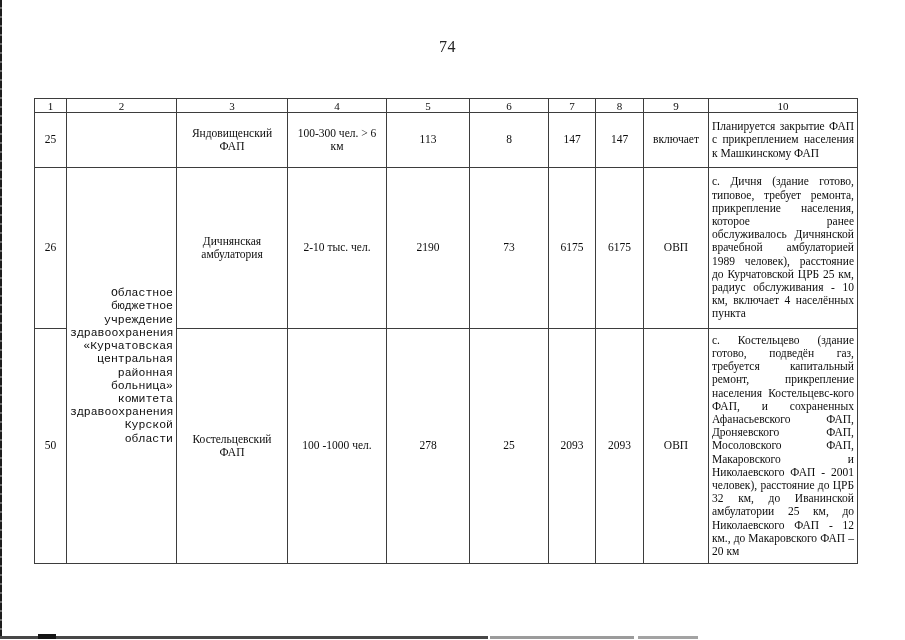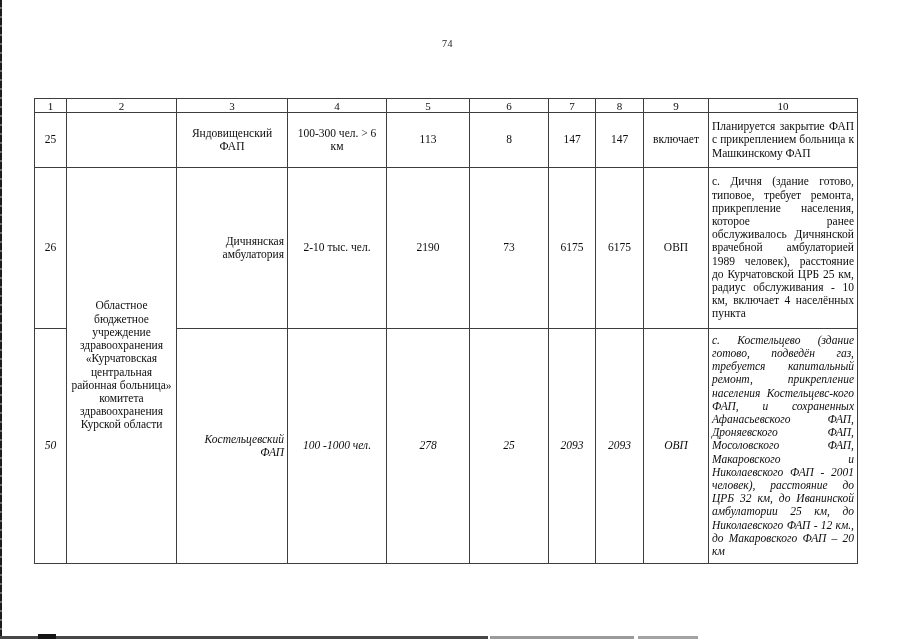--- a/index.html
+++ b/index.html
@@ -5,21 +5,21 @@
   html,body{margin:0;padding:0;}
   body{
     width:905px;height:640px;position:relative;overflow:hidden;
     background:#ffffff;
     font-family:"Liberation Serif", serif;
     color:#111;
   }
   
   .page-number{
     position:absolute;top:38px;left:0;width:895px;text-align:center;
-    font-size:10px;color:#222;letter-spacing:0.5px;
+    font-size:16px;color:#222;letter-spacing:0.5px;
   }
   
   .edge-line{
     position:absolute;left:0;top:0;width:2px;height:636px;
     background:repeating-linear-gradient(to bottom,#1c1c1c 0 7px,#6a6a6a 7px 9px);
   }
   .bottom-bar{position:absolute;height:3px;top:636px;}
   .bottom-bar.seg1{left:0;width:488px;background:#474747;}
   .bottom-bar.seg2{left:490px;width:144px;background:#9b9b9b;}
   .bottom-bar.seg3{left:638px;width:60px;background:#a3a3a3;}
@@ -32,25 +32,25 @@
   }
   table.doc td{
     border:1px solid #3d3d3d;
     padding:1px 3px;
     vertical-align:middle;
     overflow:hidden;
   }
   tr.hdr td{height:13px;text-align:center;font-size:11px;padding:0;line-height:12px;}
   tr.r25 td{height:52px;}
   tr.r26 td{height:158px;}
-  tr.r27 td{height:232px;font-style:italic;}
+  tr.r27 td{height:232px;}
   td.num{text-align:center;}
   td.ctr{text-align:center;}
-  td.left{text-align:right;padding-left:5px;}
-  td.inst{vertical-align:middle;text-align:center;padding-left:5px;padding-right:4px;}
+  td.left{text-align:center;padding-left:5px;}
+  td.inst{vertical-align:middle;text-align:right;padding-left:5px;padding-right:4px;font-family:Liberation Mono, monospace;}
   td.comment{
     vertical-align:top;text-align:justify;
     padding:2px 4px 2px 5px;
   }
 </style>
 </head>
 <body>
 
 <div class="page-number">74</div>
 
@@ -83,21 +83,21 @@
   <tr class="r25">
     <td class="num">25</td>
     <td></td>
     <td class="ctr">Яндовищенский ФАП</td>
     <td class="ctr">100-300 чел. &gt; 6 км</td>
     <td class="ctr">113</td>
     <td class="ctr">8</td>
     <td class="ctr">147</td>
     <td class="ctr">147</td>
     <td class="ctr">включает</td>
-    <td class="comment">Планируется закрытие ФАП с прикреплением больница к Машкинскому ФАП</td>
+    <td class="comment">Планируется закрытие ФАП с прикреплением населения к Машкинскому ФАП</td>
   </tr>
   <tr class="r26">
     <td class="num">26</td>
     <td class="inst" rowspan="2">Областное бюджетное учреждение здравоохранения «Курчатовская центральная районная больница» комитета здравоохранения Курской области</td>
     <td class="left">Дичнянская амбулатория</td>
     <td class="ctr">2-10 тыс. чел.</td>
     <td class="ctr">2190</td>
     <td class="ctr">73</td>
     <td class="ctr">6175</td>
     <td class="ctr">6175</td>

